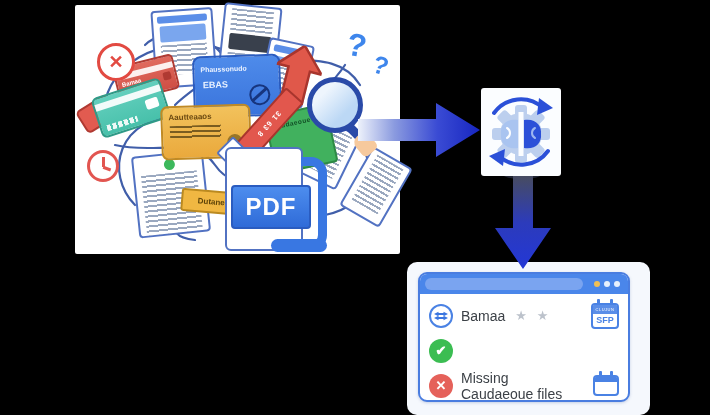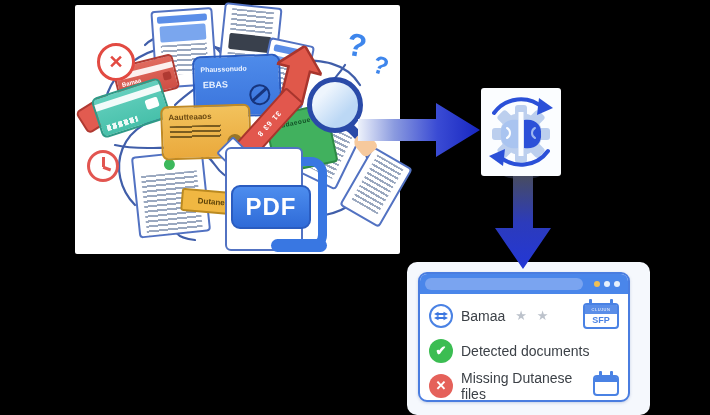--- a/index.html
+++ b/index.html
@@ -63,21 +63,21 @@
   .rb-txt{writing-mode:vertical-rl;font-size:7.5px;font-weight:bold;color:#fff;letter-spacing:1px;}
   .red-arrow{position:absolute;left:200px;top:40px;width:46px;height:58px;transform:rotate(14deg);z-index:3;}
   .pdf-fold{position:absolute;left:146px;top:136px;width:20px;height:20px;background:#fff;border:2.5px solid #5272c2;
           transform:rotate(45deg);border-radius:3px;z-index:5;}
   .pdf-page{position:absolute;left:150px;top:142px;width:78px;height:104px;background:#fff;border:2.5px solid #5272c2;
           border-radius:6px;box-sizing:border-box;z-index:6;}
   .pdf-clip{position:absolute;left:226px;top:152px;width:26px;height:94px;border:9px solid #3977e2;border-left:none;
           border-radius:0 16px 16px 0;box-sizing:border-box;z-index:6;}
   .pdf-foot{position:absolute;left:196px;top:234px;width:56px;height:13px;background:#3977e2;border-radius:7px;z-index:7;}
   .pdf-pill{position:absolute;left:156px;top:180px;width:76px;height:40px;background:linear-gradient(#4d8dee,#2f6bd8);
-          border:2px solid #2a5cc0;border-radius:9px;color:#fff;font-weight:bold;font-size:24px;letter-spacing:1px;
+          border:2px solid #2a5cc0;border-radius:4px;color:#fff;font-weight:bold;font-size:24px;letter-spacing:1px;
           display:flex;align-items:center;justify-content:center;z-index:8;}
 
   .mag-lens{position:absolute;left:232px;top:72px;width:46px;height:46px;border:5px solid #2a4aa8;border-radius:50%;
           background:linear-gradient(135deg,#eef5fd 25%,#bcd8f5 70%);z-index:9;}
   .mag-handle{position:absolute;left:273px;top:110px;width:9px;height:30px;background:#2a4aa8;border-radius:4px;
           transform:rotate(-45deg);z-index:8;}
   .mag-hand{position:absolute;left:281px;top:128px;width:18px;height:22px;background:#f6c99d;border-radius:8px 8px 5px 5px;
           transform:rotate(-40deg);z-index:9;}
   .qmark{position:absolute;font-weight:bold;color:#3e86ec;z-index:9;}
   .q1{left:272px;top:22px;font-size:32px;transform:rotate(10deg);}
@@ -106,21 +106,21 @@
   .win-body{padding:6px 9px 0;}
   .row{display:flex;align-items:center;height:31px;gap:8px;margin-bottom:4px;}
   .badge{width:24px;height:24px;border-radius:50%;flex:0 0 auto;display:flex;align-items:center;justify-content:center;
          color:#fff;font-weight:bold;font-size:13px;box-sizing:border-box;}
   .badge.split{background:#fff;border:2px solid #4a82e4;}
   .badge.ok{background:#3bbd52;}
   .badge.err{background:#e5615a;}
   .row-label{font-size:14px;color:#3c4147;}
   .stars{color:#bcc2cb;font-size:13px;letter-spacing:3px;margin-left:2px;white-space:nowrap;}
   .cal{margin-left:auto;background:#fff;border:2px solid #4a82e4;border-radius:4px;position:relative;box-sizing:border-box;flex:0 0 auto;}
-  .cal1{width:36px;height:26px;}
+  .cal1{width:28px;height:26px;}
   .cal-top{height:9px;background:#5b8ee8;border-radius:1px 1px 0 0;color:#fff;font-size:4px;line-height:9px;
            text-align:center;overflow:hidden;letter-spacing:.5px;}
   .cal-txt{font-size:9px;font-weight:bold;color:#4a82e4;text-align:center;line-height:12px;}
   .cal2{width:26px;height:21px;margin-left:6px;}
   .cal-strip{height:5px;background:#4a82e4;border-radius:1px 1px 0 0;}
   .cal-peg{position:absolute;top:-6px;width:3px;height:6px;background:#4a82e4;border-radius:1px;}
   .peg-l{left:4px;}.peg-r{right:4px;}
 </style>
 </head>
 <body>
@@ -307,26 +307,25 @@
           <span class="cal cal1">
             <span class="cal-peg peg-l"></span>
             <span class="cal-peg peg-r"></span>
             <div class="cal-top">CLUJUN</div>
             <div class="cal-txt">SFP</div>
           </span>
         </div>
 
         <div class="row">
           <span class="badge ok">✔</span>
-          <span class="row-label">Detected documents</span>
         </div>
 
         <div class="row">
           <span class="badge err">✕</span>
-          <span class="row-label">Missing Dutanese files</span>
+          <span class="row-label">Missing Caudaeoue files</span>
           <span class="cal cal2">
             <span class="cal-peg peg-l"></span>
             <span class="cal-peg peg-r"></span>
             <div class="cal-strip"></div>
           </span>
         </div>
 
       </div>
     </div>
   </section>

